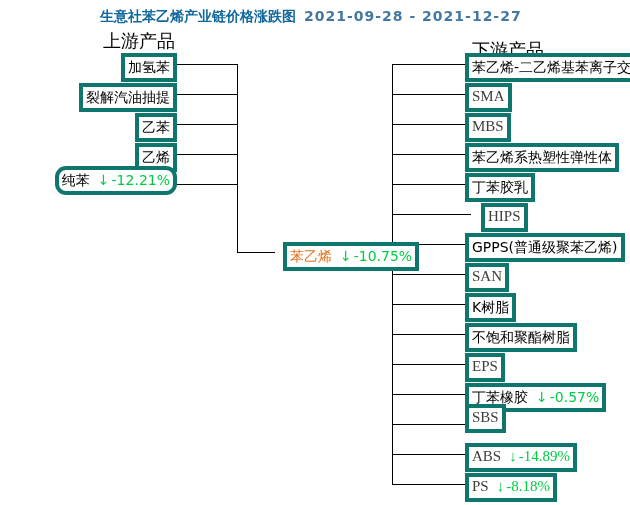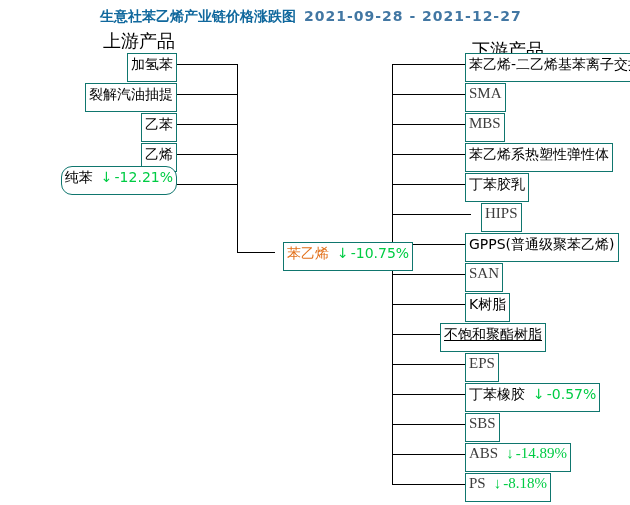--- a/index.html
+++ b/index.html
@@ -11,21 +11,21 @@
   .title{
     position:absolute;left:100px;top:8px;font-size:14px;font-weight:bold;
     color:var(--title-blue);white-space:nowrap;
   }
   .title .date{color:var(--date-blue);margin-left:8px;letter-spacing:1px;}
   .sec{position:absolute;font-size:18px;color:#000;white-space:nowrap;}
   #up-label{left:103px;top:29px;}
   #down-label{left:472px;top:29px;margin-top:9px;}
   .line{position:absolute;background:#000;z-index:1;}
   .node{
-    position:absolute;background:#fff;border:1px solid #0f766e;height:29px;
+    position:absolute;background:#fff;border:4px solid #0f766e;height:29px;
     box-sizing:border-box;padding:0 3px;font-size:14px;line-height:20px;
     color:#000;white-space:nowrap;z-index:2;
   }
   .node.latin{font-family:"Liberation Serif","DejaVu Serif",serif;color:#3d3d3d;font-size:15px;line-height:19px;}
   .center-label{color:var(--orange);}
   .arrow{color:var(--green);margin-left:8px;}
   .pct{color:var(--green);margin-left:2px;}
 </style>
 </head>
 <body>
@@ -70,21 +70,21 @@
       <div class="node" style="right: 465px; top: 166px; border-radius: 11px;"><span>纯苯</span><span class="arrow">↓</span><span class="pct">-12.21%</span></div>
       <div class="node" style="left: 465px; top: 53px;"><span>苯乙烯-二乙烯基苯离子交换树脂</span></div>
       <div class="node latin" style="left: 465px; top: 83px; text-align: center;"><span>SMA</span></div>
       <div class="node latin" style="left: 465px; top: 113px;"><span>MBS</span></div>
       <div class="node" style="left: 465px; top: 143px;"><span>苯乙烯系热塑性弹性体</span></div>
       <div class="node" style="left: 465px; top: 173px;"><span>丁苯胶乳</span></div>
       <div class="node latin" style="left: 465px; top: 203px; margin-left: 16px;"><span>HIPS</span></div>
       <div class="node" style="left: 465px; top: 233px;"><span>GPPS(普通级聚苯乙烯)</span></div>
       <div class="node latin" style="left: 465px; top: 263px;"><span>SAN</span></div>
       <div class="node" style="left: 465px; top: 293px;"><span>K树脂</span></div>
-      <div class="node" style="left: 440px; top: 323px; text-decoration: underline;"><span>不饱和聚酯树脂</span></div>
+      <div class="node" style="left: 465px; top: 323px;"><span>不饱和聚酯树脂</span></div>
       <div class="node latin" style="left: 465px; top: 353px;"><span>EPS</span></div>
       <div class="node" style="left: 465px; top: 383px;"><span>丁苯橡胶</span><span class="arrow">↓</span><span class="pct">-0.57%</span></div>
-      <div class="node latin" style="left: 465px; top: 413px;"><span>SBS</span></div>
+      <div class="node latin" style="left: 465px; top: 404px;"><span>SBS</span></div>
       <div class="node latin" style="left: 465px; top: 443px;"><span>ABS</span><span class="arrow">↓</span><span class="pct">-14.89%</span></div>
       <div class="node latin" style="left: 465px; top: 473px;"><span>PS</span><span class="arrow">↓</span><span class="pct">-8.18%</span></div>
       <div class="node" style="left: 255px; top: 242px; margin-left: 28px;"><span class="center-label">苯乙烯</span><span class="arrow">↓</span><span class="pct">-10.75%</span></div>
     </div>
 </div>
 
 </body></html>

